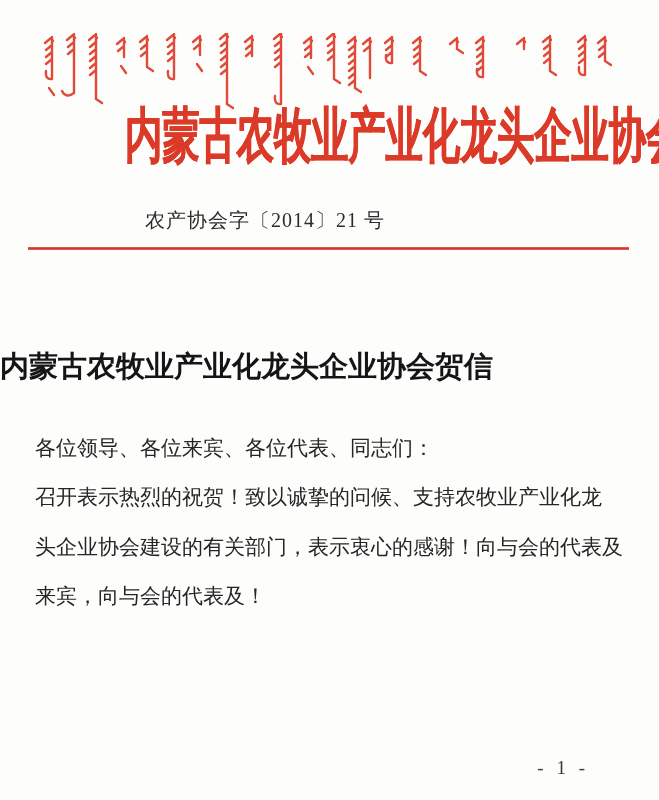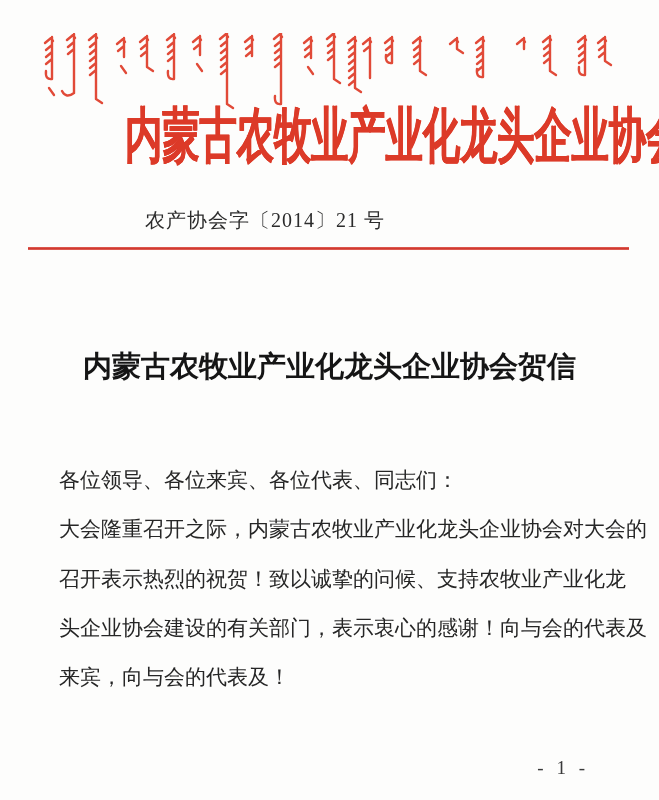--- a/index.html
+++ b/index.html
@@ -23,26 +23,26 @@
   .doc-number {
     position:absolute; top:207px; left:0; width:530px;
     text-align:center; font-size:20px; color:#2b2b2b; letter-spacing:1px;
   }
   .red-divider {
     position:absolute; top:247px; left:28px; width:601px; height:3px;
     background:linear-gradient(#e2685f, #cf362c 45%, #e2685f);
   }
   .letter-title {
     position:absolute; top:347px; left:0; width:659px; margin:0;
-    text-align:center; font-size:29px; font-weight:bold; color:#151515;
+    font-size:29px; font-weight:bold; color:#151515;
     letter-spacing:0px; white-space:nowrap;
   }
   .letter-body {
-    position:absolute; top:456px; left:35px; width:592px;
-    font-size:21px; line-height:49.3px; color:#262626;margin-left:24px;
+    position:absolute; top:424px; left:35px; width:592px;
+    font-size:21px; line-height:49.3px; color:#262626;
   }
   .line { white-space:nowrap; height:49.3px; }
   .indent { text-indent:2em; }
   .page-number {
     position:absolute; top:757px; right:70px;
     font-size:19px; color:#3a3a3a; letter-spacing:4px; white-space:nowrap;
   }
 </style>
 </head>
 <body>
@@ -80,21 +80,20 @@
 
   <div class="doc-number">农产协会字〔2014〕21 号</div>
 
   <div class="red-divider"></div>
 
   <h1 class="letter-title">内蒙古农牧业产业化龙头企业协会贺信</h1>
 
   <div class="letter-body">
     <div class="line">各位领导、各位来宾、各位代表、同志们：</div>
     <div>
-        <div class="line">大会隆重召开之际，内蒙古农牧业产业化龙头企业协会对大会的</div>
         <div class="line">召开表示热烈的祝贺！致以诚挚的问候、支持农牧业产业化龙</div>
         <div class="line">头企业协会建设的有关部门，表示衷心的感谢！向与会的代表及</div>
         <div class="line">来宾，向与会的代表及！</div>
       </div>
   </div>
 
   <div class="page-number">- 1 -</div>
 
 </div>
 

